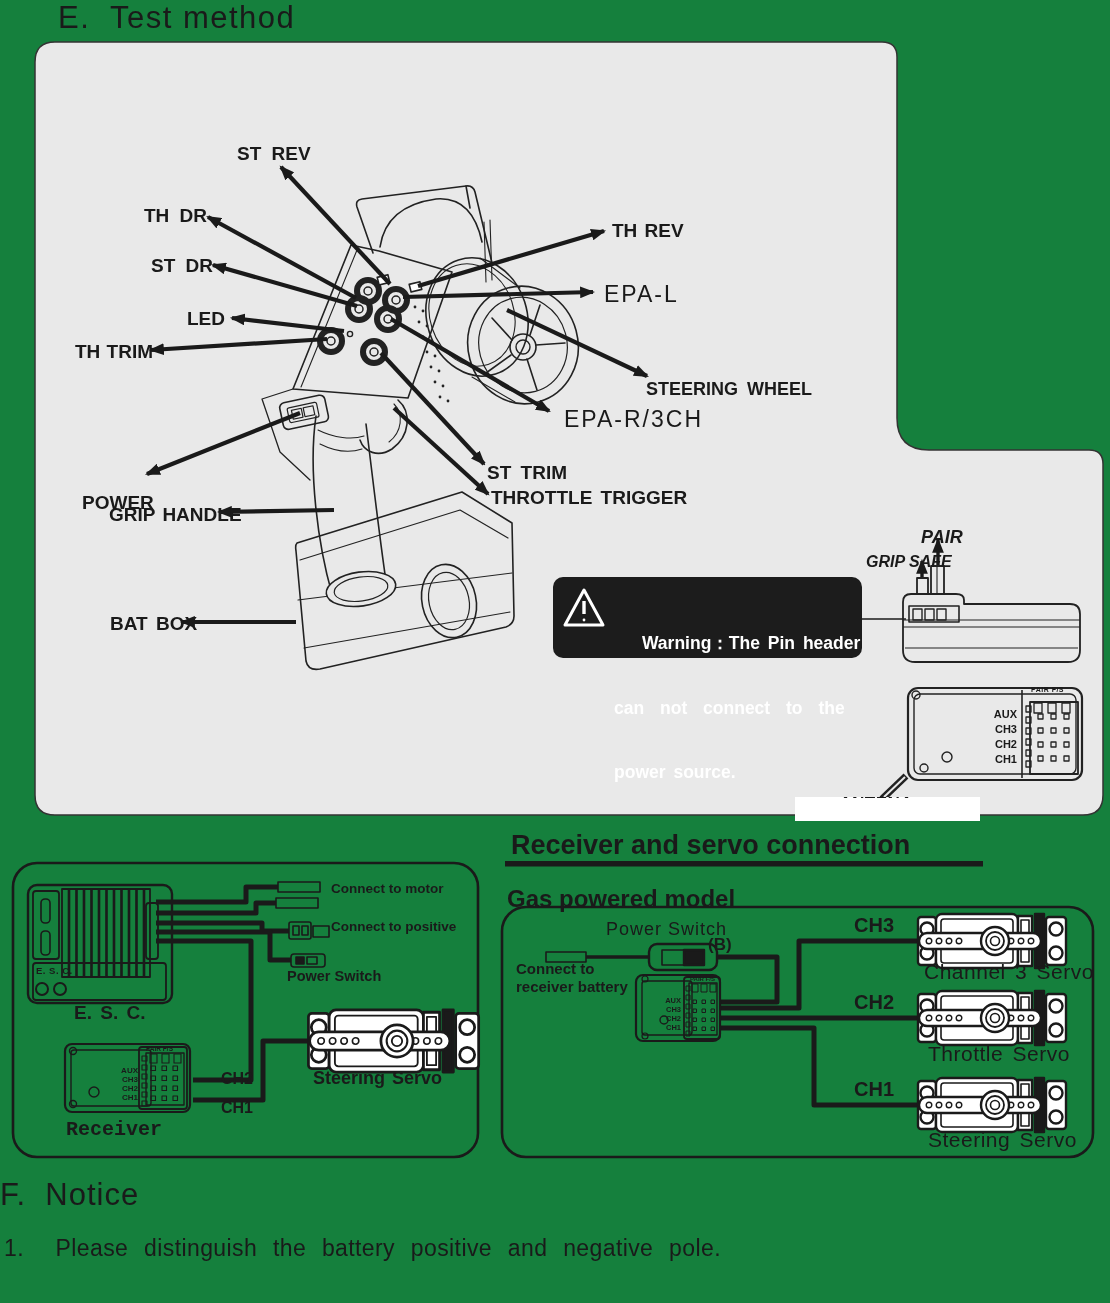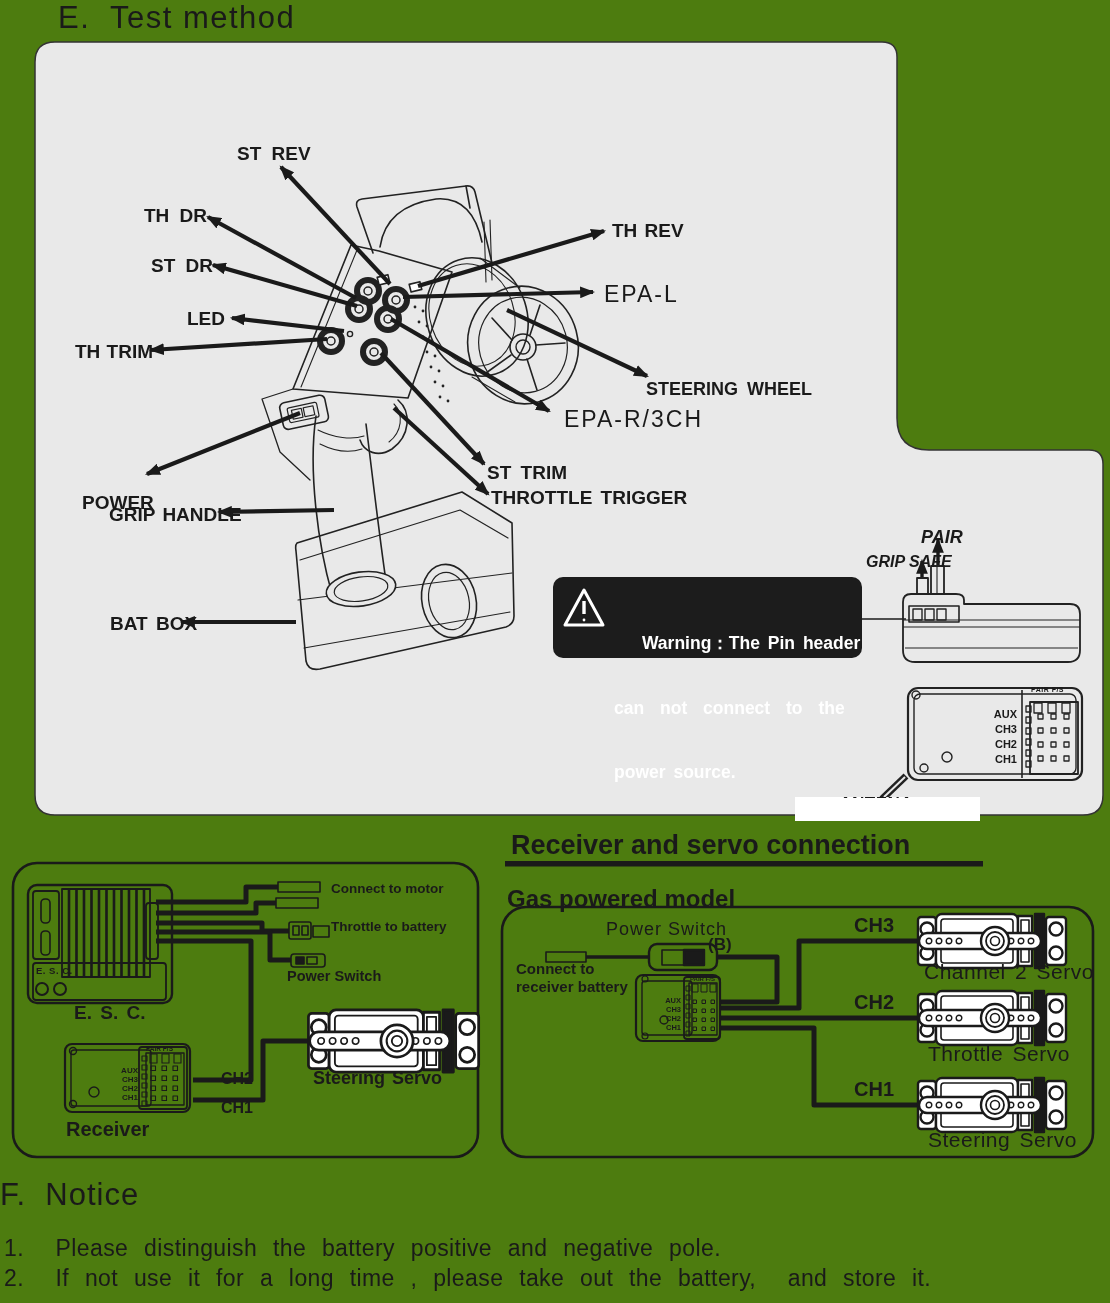--- a/index.html
+++ b/index.html
@@ -1,16 +1,16 @@
 <!DOCTYPE html>
 <html><head>
 <meta charset="utf-8">
 <style>
   html,body{margin:0;padding:0;background:#ffffff;}
-  .page{position:relative;width:1110px;height:1303px;background:#4d7c0f;overflow:hidden;
+  .page{position:relative;width:1110px;height:1303px;background:#15803d;overflow:hidden;
         font-family:"Liberation Sans","DejaVu Sans",sans-serif;color:#1a1a1a;}
   .art{position:absolute;left:0;top:0;width:1110px;height:1303px;}
   .t{position:absolute;white-space:pre;color:#1a1a1a;line-height:1.08;}
   .b{font-weight:700;}
   .i{font-style:italic;margin-top:12px;}
   .wh{color:#ffffff;}
   .clip{position:absolute;overflow:hidden;}
   .wline{display:block;}
 </style>
 </head>
@@ -376,47 +376,46 @@
 
 <div class="t b" style="left:1031px;top:686px;font-size:7px;letter-spacing:0.5px;">PAIR F/S</div>
 <div class="t b" style="left:985px;top:709px;width:32px;text-align:right;font-size:11px;">AUX</div>
 <div class="t b" style="left:985px;top:724px;width:32px;text-align:right;font-size:11px;">CH3</div>
 <div class="t b" style="left:985px;top:739px;width:32px;text-align:right;font-size:11px;">CH2</div>
 <div class="t b" style="left:985px;top:754px;width:32px;text-align:right;font-size:11px;">CH1</div>
 
 <div class="t b" style="left:36px;top:966px;font-size:9.5px;letter-spacing:0.5px;">E. S. C.</div>
 <div class="t b" style="left:74px;top:1003px;font-size:19px;word-spacing:3px;">E. S. C.</div>
 <div class="t b" style="left:331px;top:882px;font-size:13.5px;">Connect to motor</div>
-<div class="t b" style="left:331px;top:920px;font-size:13.5px;">Throttle to battery</div>
+<div class="t b" style="left:331px;top:920px;font-size:13.5px;">Connect to positive</div>
 <div class="t b" style="left:287px;top:969px;font-size:14.5px;">Power Switch</div>
 <div class="t b" style="left:146px;top:1045px;font-size:6.5px;">PAIR F/S</div>
 <div class="t b" style="left:108px;top:1067px;width:30px;text-align:right;font-size:8px;">AUX</div>
 <div class="t b" style="left:108px;top:1076px;width:30px;text-align:right;font-size:8px;">CH3</div>
 <div class="t b" style="left:108px;top:1085px;width:30px;text-align:right;font-size:8px;">CH2</div>
 <div class="t b" style="left:108px;top:1094px;width:30px;text-align:right;font-size:8px;">CH1</div>
 <div class="t b" style="left:221px;top:1070px;font-size:16px;">CH2</div>
 <div class="t b" style="left:221px;top:1099px;font-size:16px;">CH1</div>
 <div class="t b" style="left:313px;top:1069px;font-size:18px;word-spacing:2px;">Steering Servo</div>
-<div class="t b" style="left:66px;top:1119px;font-size:20px;">Receiver</div>
+<div class="t b" style="left:66px;top:1119px;font-size:20px;font-family:Liberation Mono, monospace;">Receiver</div>
 
 <div class="t b" style="left:507px;top:886px;font-size:24px;">Gas powered model</div>
 <div class="t b" style="left:511px;top:831px;font-size:27px;">Receiver and servo connection</div>
 <div class="t" style="left:606px;top:920px;font-size:18px;letter-spacing:1px;">Power Switch</div>
 <div class="t b" style="left:708px;top:936px;font-size:17px;">(B)</div>
 <div class="t b" style="left:516px;top:961px;font-size:15px;">Connect to</div>
 <div class="t b" style="left:516px;top:979px;font-size:15px;">receiver battery</div>
 <div class="t b" style="left:690px;top:976px;font-size:6px;">PAIR F/S</div>
 <div class="t b" style="left:651px;top:997px;width:30px;text-align:right;font-size:7.5px;">AUX</div>
 <div class="t b" style="left:651px;top:1006px;width:30px;text-align:right;font-size:7.5px;">CH3</div>
 <div class="t b" style="left:651px;top:1015px;width:30px;text-align:right;font-size:7.5px;">CH2</div>
 <div class="t b" style="left:651px;top:1024px;width:30px;text-align:right;font-size:7.5px;">CH1</div>
 <div class="t" style="left:854px;top:915px;font-size:20px;font-weight:600;">CH3</div>
 <div class="t" style="left:854px;top:992px;font-size:20px;font-weight:600;">CH2</div>
 <div class="t" style="left:854px;top:1079px;font-size:20px;font-weight:600;">CH1</div>
-<div class="t" style="left:924px;top:961px;font-size:21px;letter-spacing:0.5px;word-spacing:3px;">Channel 2 Servo</div>
+<div class="t" style="left:924px;top:961px;font-size:21px;letter-spacing:0.5px;word-spacing:3px;">Channel 3 Servo</div>
 <div class="t" style="left:928px;top:1043px;font-size:21px;letter-spacing:0.5px;word-spacing:3px;">Throttle Servo</div>
 <div class="t" style="left:928px;top:1129px;font-size:21px;letter-spacing:0.5px;word-spacing:3px;">Steering Servo</div>
 
 <div class="t" style="left:0px;top:1178px;font-size:31px;letter-spacing:1px;">F.  Notice</div>
 <div class="t" style="left:4px;top:1236px;font-size:23px;word-spacing:9px;letter-spacing:0.4px;">1.  Please distinguish the battery positive and negative pole.</div>
-<div class="t" style="left:4px;top:1266px;font-size:23px;word-spacing:9px;letter-spacing:0.4px;">2.  If not use it for a long time , please take out the battery,  and store it.</div>
 
 </div>
 
 </body></html>

